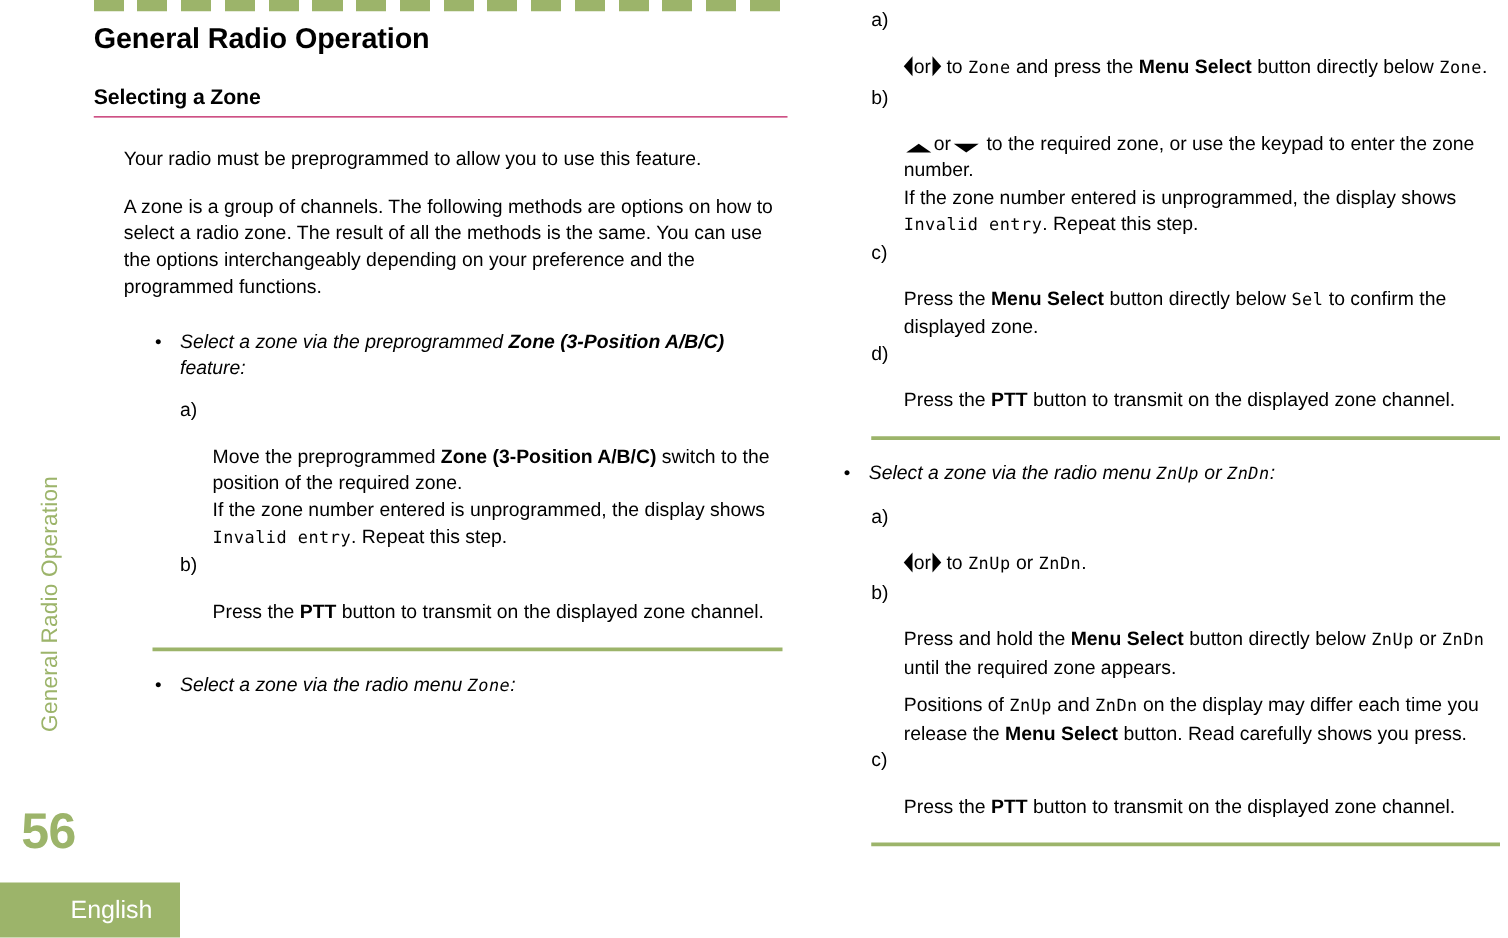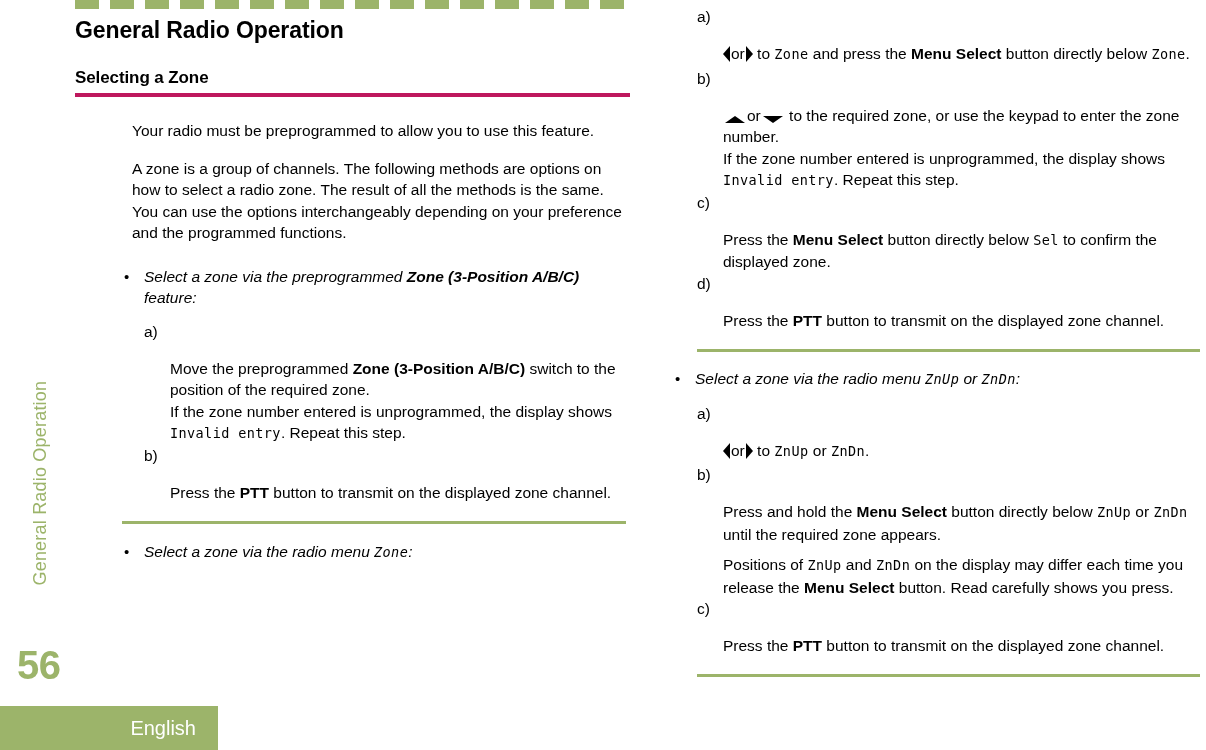--- a/index.html
+++ b/index.html
@@ -57,21 +57,21 @@
     top: 643px;
     color: #9cb46a;
     font-size: 40px;
     font-weight: bold;
     letter-spacing: -0.5px;
   }
   #lang-box {
     position: absolute;
     left: 0px;
     top: 706px;
-    width: 218px;
+    width: 144px;
     height: 44px;
     background: #9cb46a;
   }
   #lang-label {
     position: absolute;
     left: 0;
     right: 22px;
     top: 11px;
     text-align: right;
     color: #ffffff;
@@ -94,30 +94,30 @@
     letter-spacing: -0.1px;
     margin: 0;
     padding: 0;
   }
   .h2 {
     font-size: 17px;
     font-weight: bold;
     letter-spacing: -0.1px;
     margin: 0;
     padding: 0 0 5px 0;
-    border-bottom: 4px solid #be185d;
+    border-bottom: 1px solid #be185d;
   }
 
   
   .para {
     font-size: 15.5px;
     line-height: 21.5px;
     margin: 0;
   }
-  .indent-1 { margin-left: 57px; }
+  .indent-1 { margin-left: 24px; }
 
   
   .bullet-row {
     display: flex;
     margin-left: 49px;
   }
   .bullet-mark {
     width: 20px;
     flex: 0 0 20px;
     font-size: 15px;

